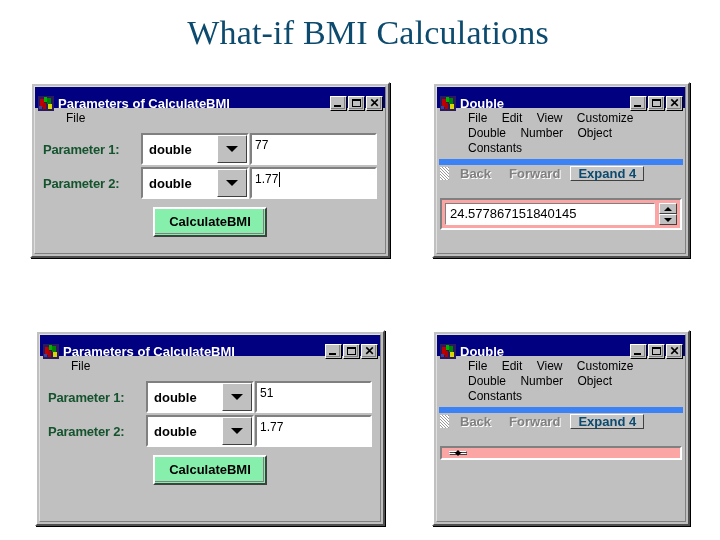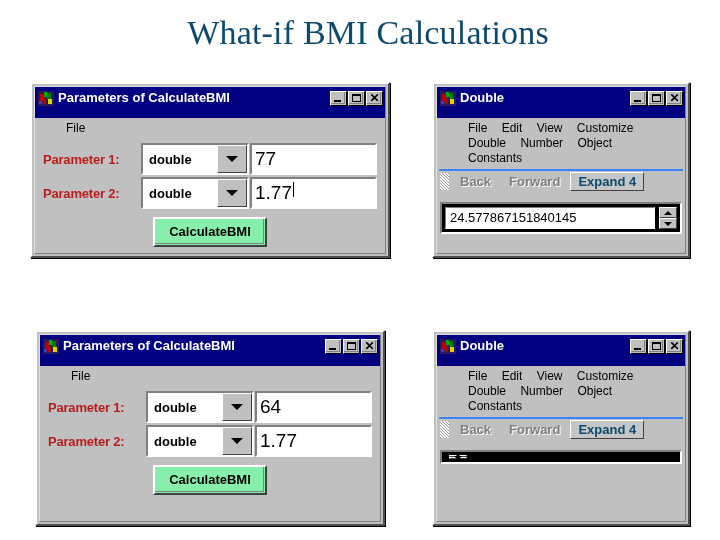--- a/index.html
+++ b/index.html
@@ -43,24 +43,24 @@
     border-left: 1px solid #dfdfdf;
     border-right: 1px solid #808080;
     border-bottom: 1px solid #808080;
     height: 100%;
     box-sizing: border-box;
     position: relative;
   }
 
   .titlebar {
     background: #000080;
-    height: 31px;
-    display: flex;
-    align-items: flex-start;
-    padding: 4px 2px 0 3px;
+    height: 21px;
+    display: flex;
+    align-items: center;
+    padding: 12px 2px 0 3px;
     box-sizing: border-box;
   }
   .title-icon {
     width: 16px; height: 15px;
     flex: 0 0 auto;
     margin-right: 4px;
     position: relative;
     background: #2b1a5e;
     overflow: hidden;
   }
@@ -158,21 +158,21 @@
     align-items: stretch;
     height: 34px;
   }
   .param-label {
     width: 98px;
     flex: 0 0 auto;
     display: flex;
     align-items: center;
     font-size: 13px;
     font-weight: bold;
-    color: #b91c1c;
+    color: #14532d;
     letter-spacing: -0.2px;
   }
   .combo {
     display: flex;
     flex: 0 0 auto;
     width: 108px;
     background: #ffffff;
     border-top: 2px solid #808080;
     border-left: 2px solid #808080;
     border-right: 2px solid #ffffff;
@@ -216,21 +216,21 @@
     background: #ffffff;
     border-top: 2px solid #808080;
     border-left: 2px solid #808080;
     border-right: 2px solid #ffffff;
     border-bottom: 2px solid #ffffff;
     box-sizing: border-box;
     margin: 1px 0 1px 1px;
     display: flex;
     align-items: flex-start;
     padding: 3px 0 0 3px;
-    font-size: 19px;
+    font-size: 12px;
     color: #000000;
     position: relative;
   }
   .value-field .caret {
     display: inline-block;
     width: 1px;
     height: 15px;
     background: #000000;
     margin-left: 1px;
     position: relative;
@@ -263,21 +263,21 @@
     border-right: 1px solid #808080;
     border-bottom: 1px solid #808080;
   }
 
   
   .toolbar {
     display: flex;
     align-items: stretch;
     height: 23px;
     margin: 1px 2px 0 2px;
-    border-top: 2px solid #3b82f6;
+    border-top: 6px solid #3b82f6;
     box-sizing: border-box;
   }
   .gripper {
     width: 9px;
     flex: 0 0 auto;
     margin: 2px 2px 2px 1px;
     background-image:
       linear-gradient(45deg, #ffffff 25%, transparent 25%, transparent 50%, #ffffff 50%, #ffffff 75%, transparent 75%);
     background-size: 3px 3px;
     background-color: #9a9a9a;
@@ -304,29 +304,29 @@
   .tb-btn.active {
     color: #0c4a6e;
     background: #c6c6c6;
     border-top: 1px solid #ffffff;
     border-left: 1px solid #ffffff;
     border-right: 1px solid #404040;
     border-bottom: 1px solid #404040;
   }
 
   .spin-area {
-    margin: 10px 3px 0 3px;
+    margin: 16px 3px 0 3px;
     border-top: 2px solid #808080;
     border-left: 2px solid #808080;
     border-right: 2px solid #ffffff;
     border-bottom: 2px solid #ffffff;
     box-sizing: border-box;
     display: flex;
     padding: 3px;
-    background: #000000;
+    background: #fca5a5;
   }
   .spin-field {
     flex: 1 1 auto;
     background: #ffffff;
     border-top: 1px solid #808080;
     border-left: 1px solid #808080;
     border-right: 1px solid #ffffff;
     border-bottom: 1px solid #ffffff;
     box-sizing: border-box;
     font-size: 13px;
@@ -528,21 +528,21 @@
     </div>
 
     <div class="param-area">
       <div class="param-row">
         <div class="param-label">Parameter 1:</div>
         <div class="combo">
           <div class="combo-text">double</div>
           <div class="combo-arrow"></div>
         </div>
         <div class="value-field">
-          <span>64</span>
+          <span>51</span>
         </div>
       </div>
       <div class="param-row">
         <div class="param-label">Parameter 2:</div>
         <div class="combo">
           <div class="combo-text">double</div>
           <div class="combo-arrow"></div>
         </div>
         <div class="value-field">
           <span>1.77</span>

